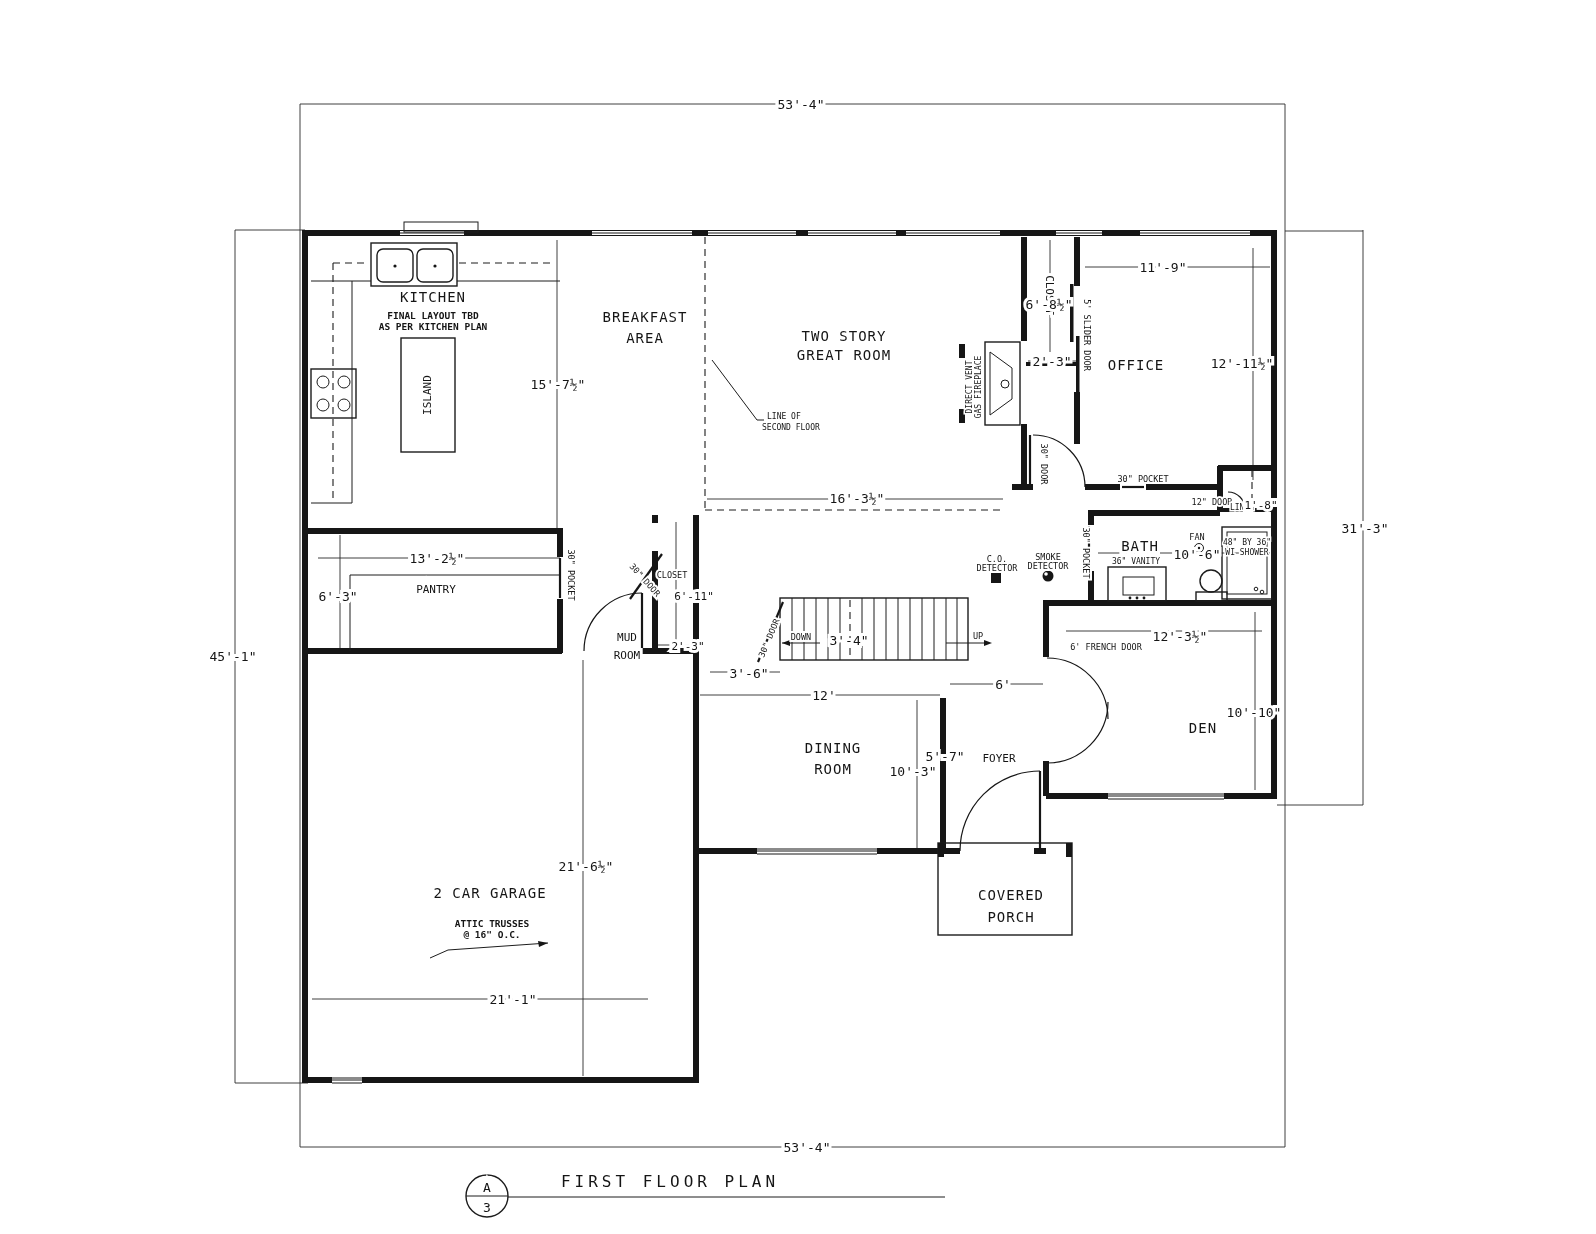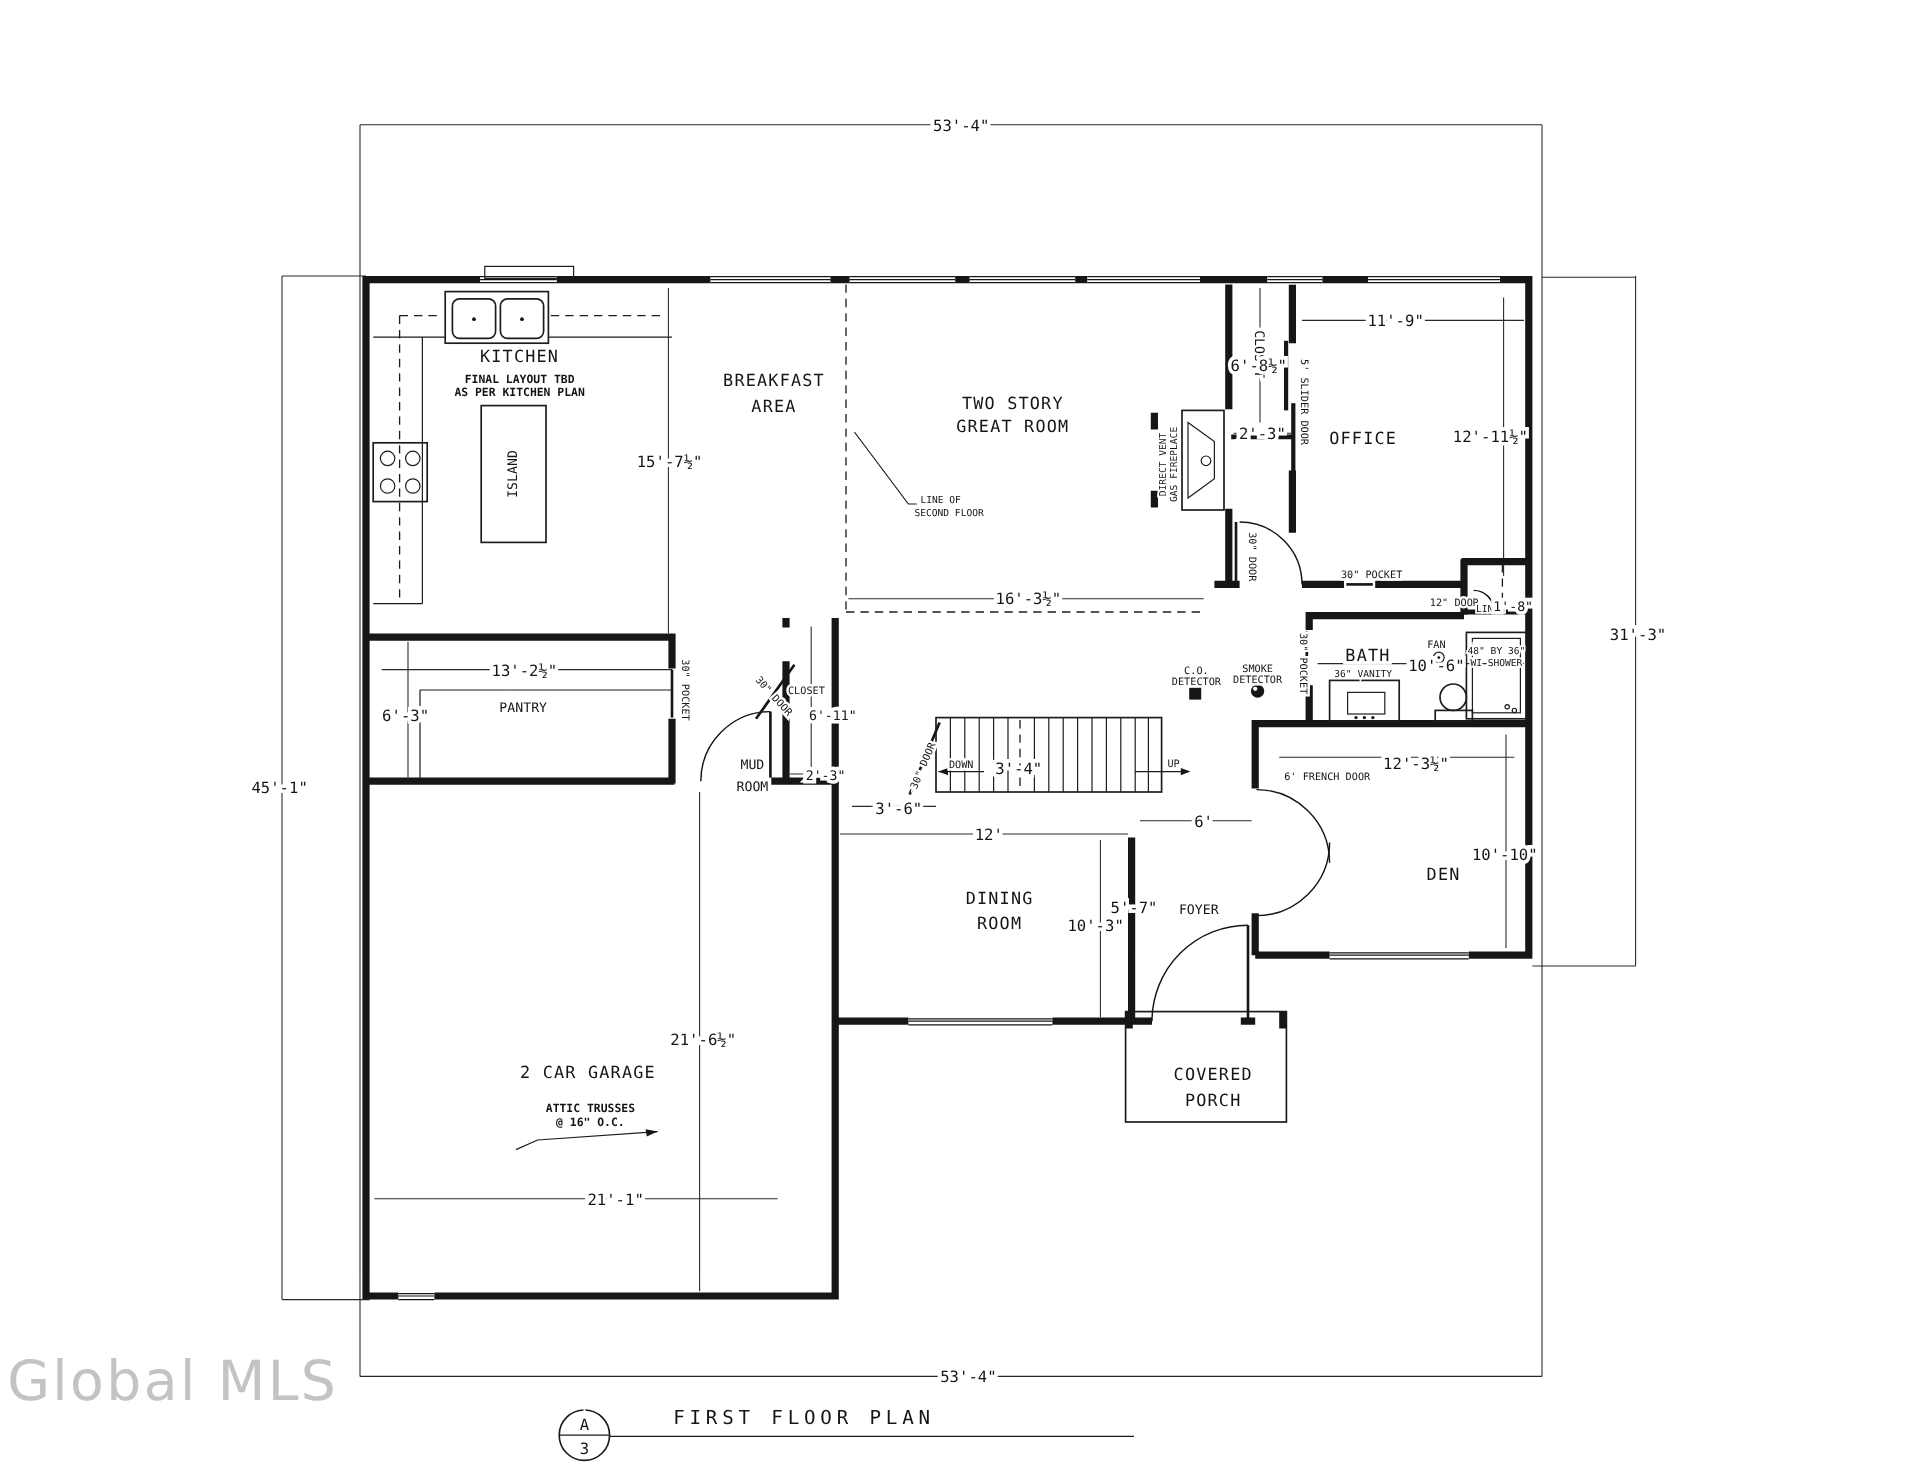--- a/index.html
+++ b/index.html
@@ -27,21 +27,20 @@
   .winline{stroke:#161616;stroke-width:1;fill:none;}
   .winbox{fill:#ffffff;}
   .blk{fill:#161616;}
   #watermark{position:absolute;left:6px;top:1124px;font-size:46px;color:#c3c3c3;
              font-family:"DejaVu Sans","Liberation Sans",sans-serif;letter-spacing:2px;}
 </style>
 </head>
 <body>
 
 <div id="plan">
-  <div id="watermark">Global MLS</div>
 
   <svg width="1596" height="1234" viewBox="0 0 1596 1234">
 
     <g>
       <path class="dimline" d="M300,104 H1285 M300,104 V1147 M1285,104 V1147 M300,1147 H1285"></path>
       <path class="dimline" d="M235,230 V1083 M235,230 H305 M235,1083 H308"></path>
       <path class="dimline" d="M1363,230 V805 M1285,231 H1363 M1277,805 H1363"></path>
       <path class="dimline" d="M557,240 V528"></path>
       <path class="dimline" d="M318,558 H560 M340,535 V648"></path>
       <path class="dimline" d="M707,499 H1003"></path>

